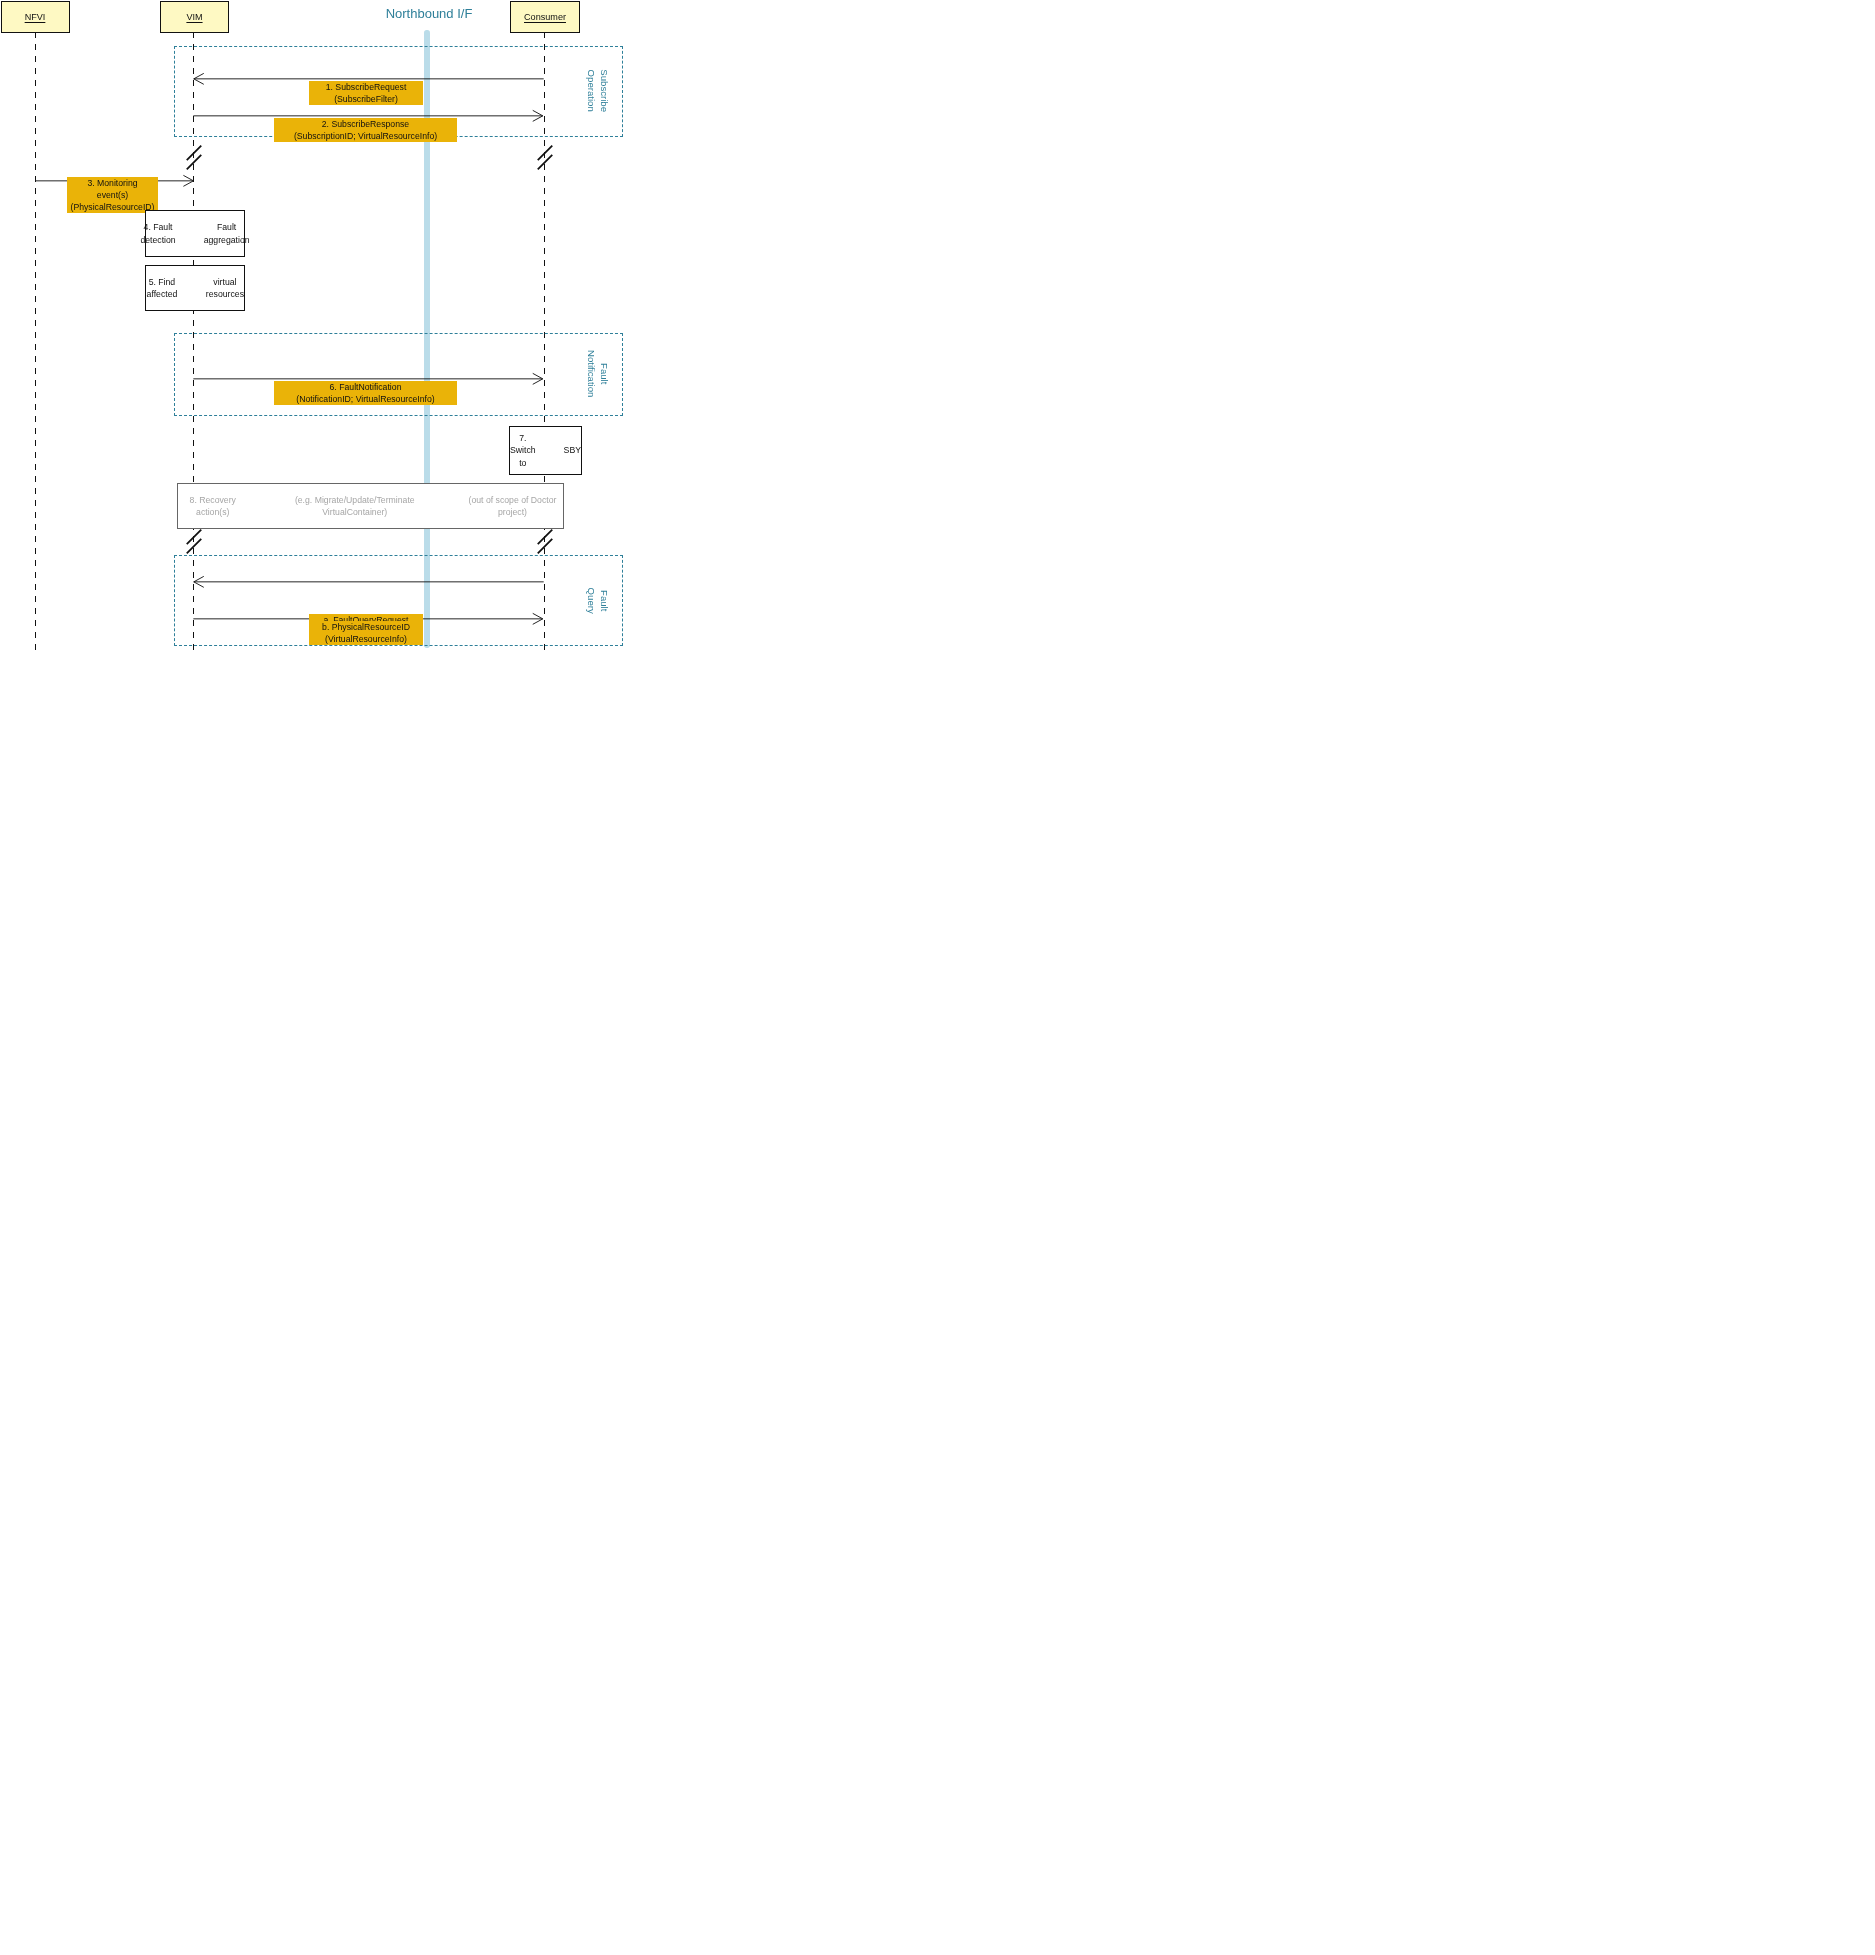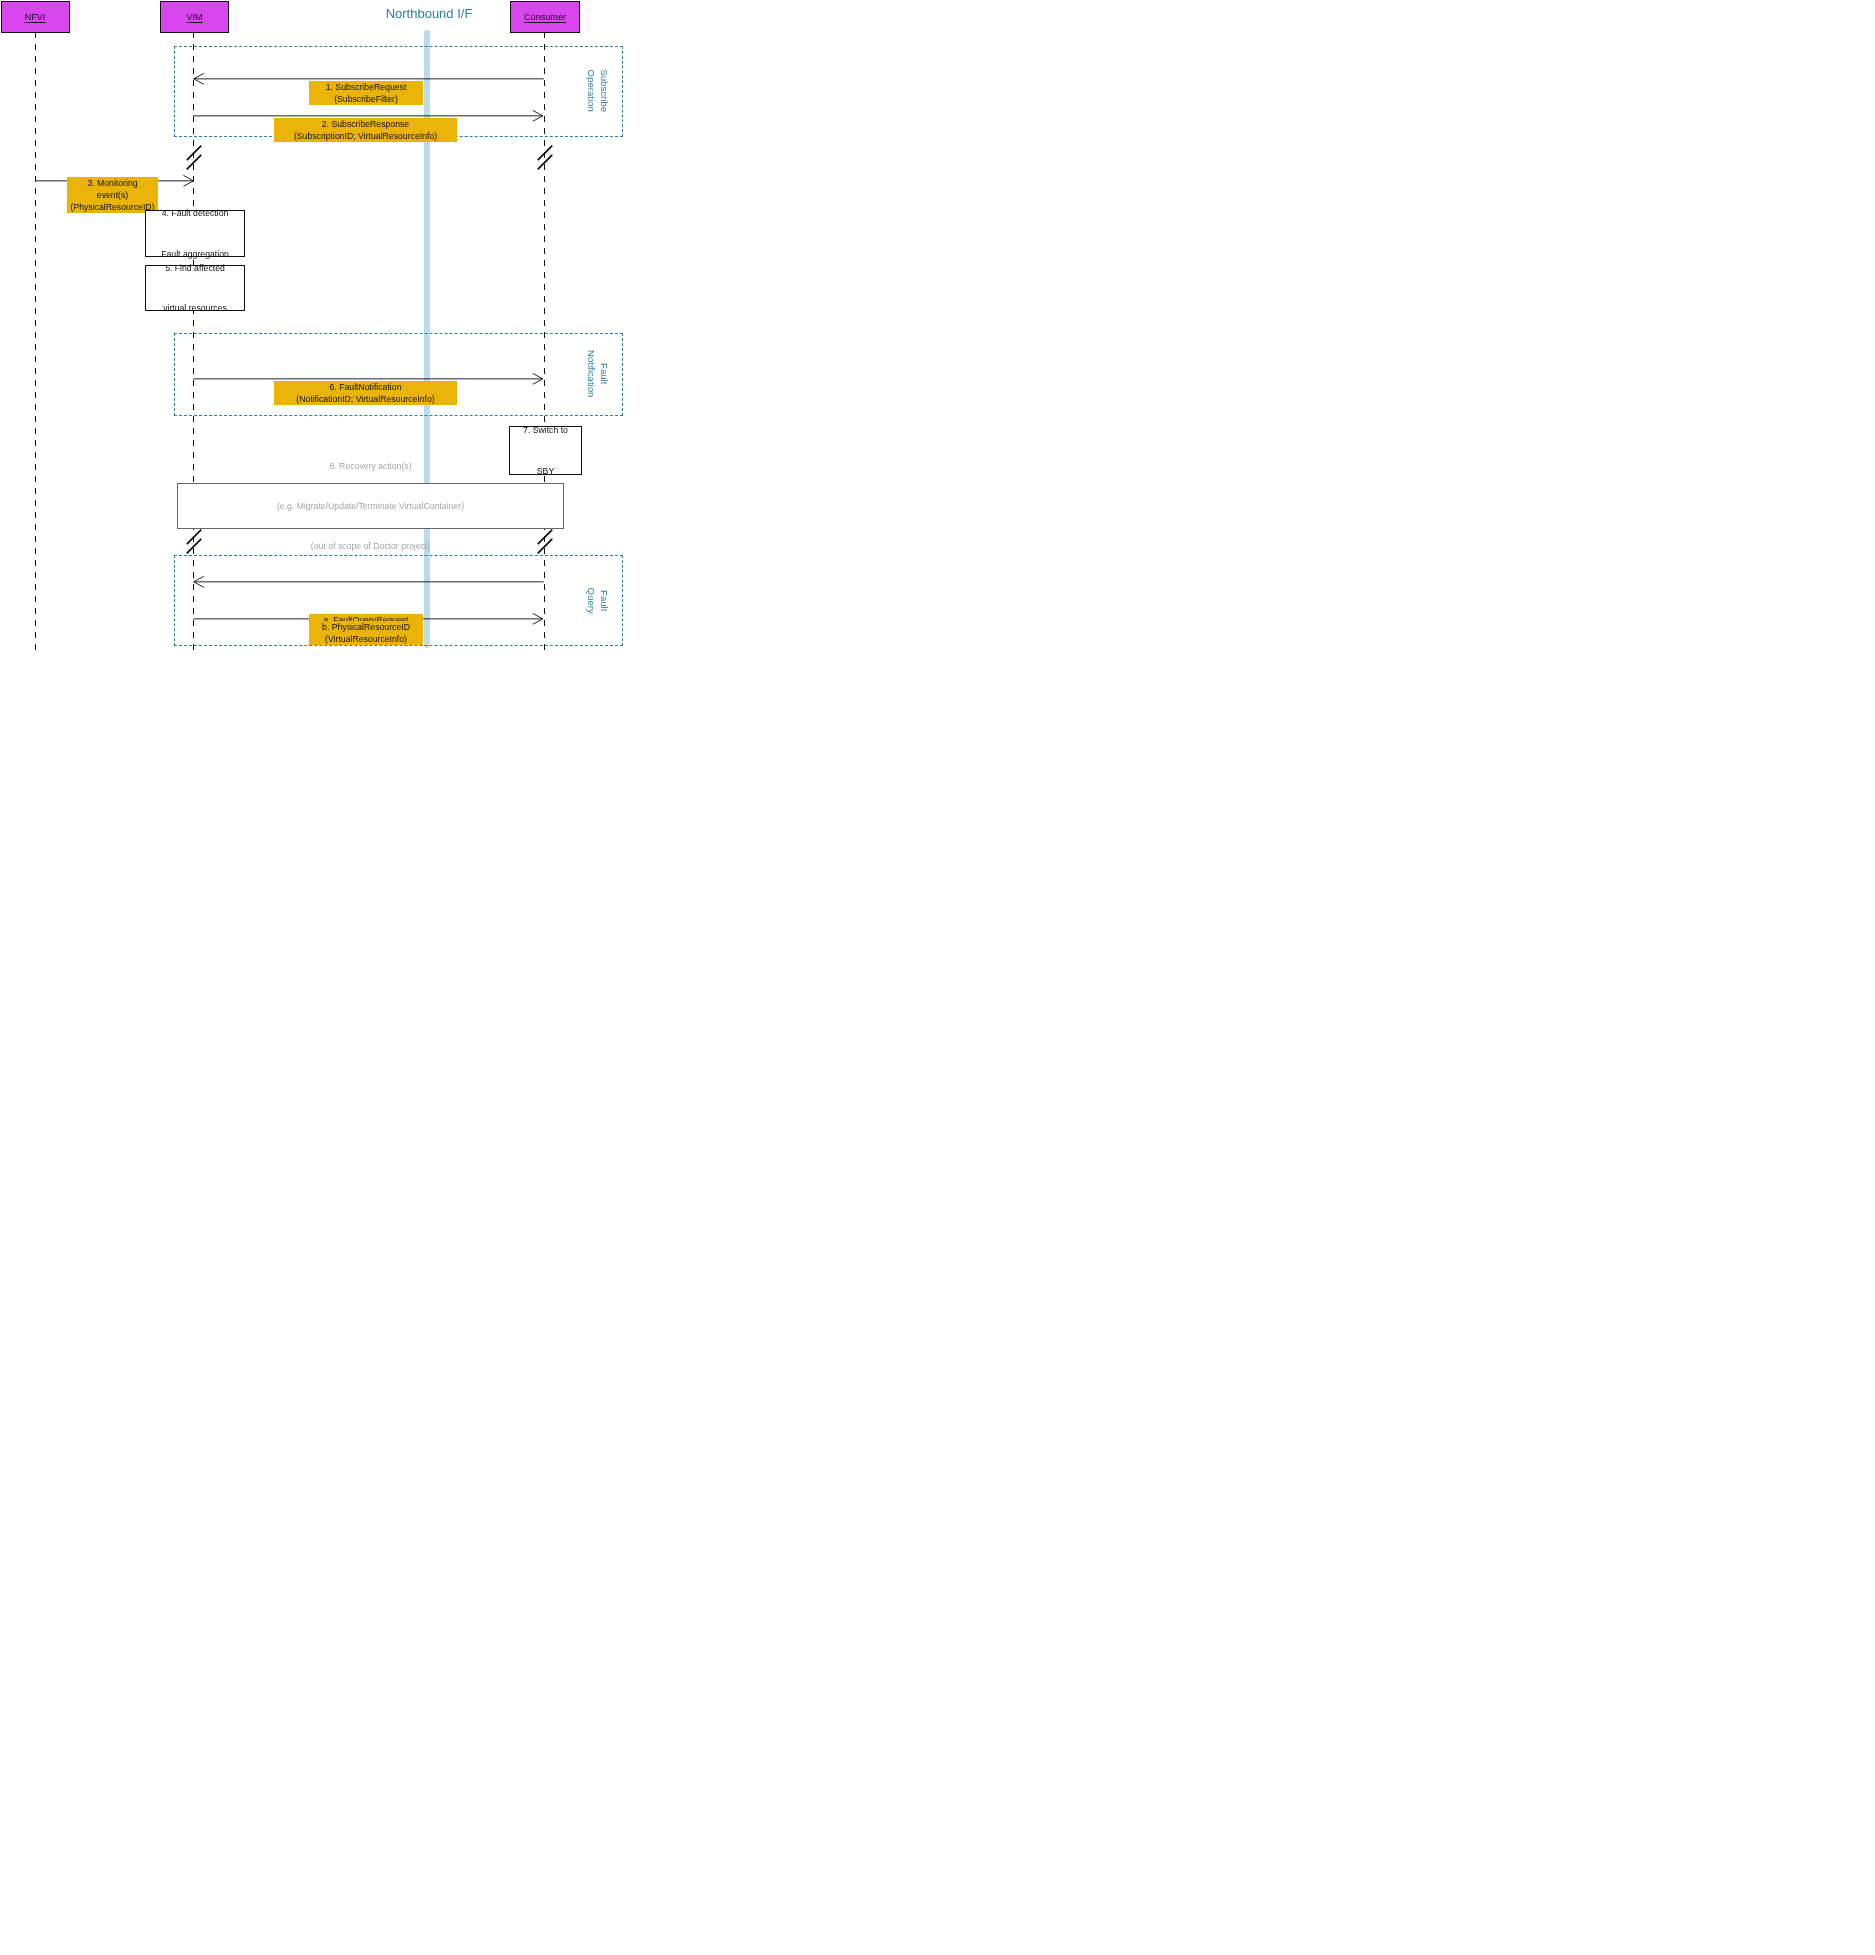--- a/index.html
+++ b/index.html
@@ -16,21 +16,21 @@
   }
   .abs{position:absolute;box-sizing:border-box;}
 
   
   .band{left:424px;top:30px;width:5.5px;height:618px;background:var(--band);border-radius:2.7px;z-index:1;}
 
   
   .title{left:349px;top:5.5px;width:160px;text-align:center;font-size:13px;color:var(--teal);z-index:4;}
 
   
-  .actor{top:0.5px;height:32px;background:#d946ef;border:1.4px solid var(--ink);
+  .actor{top:0.5px;height:32px;background:#fef9c3;border:1.4px solid var(--ink);
          display:flex;align-items:center;justify-content:center;z-index:4;}
   .actor span{font-size:9.1px;text-decoration:underline;text-underline-offset:1.8px;}
   .actor.nfvi{left:0.5px;width:69px;}
   .actor.vim{left:160px;width:69px;}
   .actor.consumer{left:510px;width:70px;}
 
   
   .lifeline{top:32px;height:619px;width:0.9px;z-index:2;
     background-image:repeating-linear-gradient(to bottom,var(--ink) 0 6.4px,transparent 6.4px 12px);}
   .lifeline.nfvi{left:35px;}
@@ -63,21 +63,21 @@
   .msglabel{background:#eab308;text-align:center;font-size:8.7px;line-height:12px;z-index:4;margin-top:14px;}
   .msglabel span{display:block;}
   .msglabel.m1{left:309px;top:67px;width:114px;}
   .msglabel.m2{left:274px;top:104px;width:183px;}
   .msglabel.m3{left:67px;top:163px;width:91px;}
   .msglabel.m6{left:274px;top:367px;width:183px;}
   .msglabel.ma{left:309px;top:600px;width:114px;}
   .msglabel.mb{left:309px;top:607px;width:114px;}
 
   
-  .activity{background:#fff;border:0.9px solid var(--ink);display:flex;flex-direction:column;
+  .activity{background:#fff;border:0.9px solid var(--ink);display:flex;flex-direction:row;
             align-items:center;justify-content:center;text-align:center;font-size:8.7px;
             line-height:12.3px;z-index:4;gap:28px;}
   .activity.b4{left:145px;top:210px;width:100px;height:47px;}
   .activity.b5{left:145px;top:265px;width:100px;height:46px;}
   .activity.b7{left:509px;top:426px;width:73px;height:49px;justify-content:center;}
   .activity.b8{left:177px;top:483px;width:387px;height:46px;
                border-color:var(--muted-border);color:var(--muted-text);}
   .activity span{display:block;}
 </style>
 </head>

